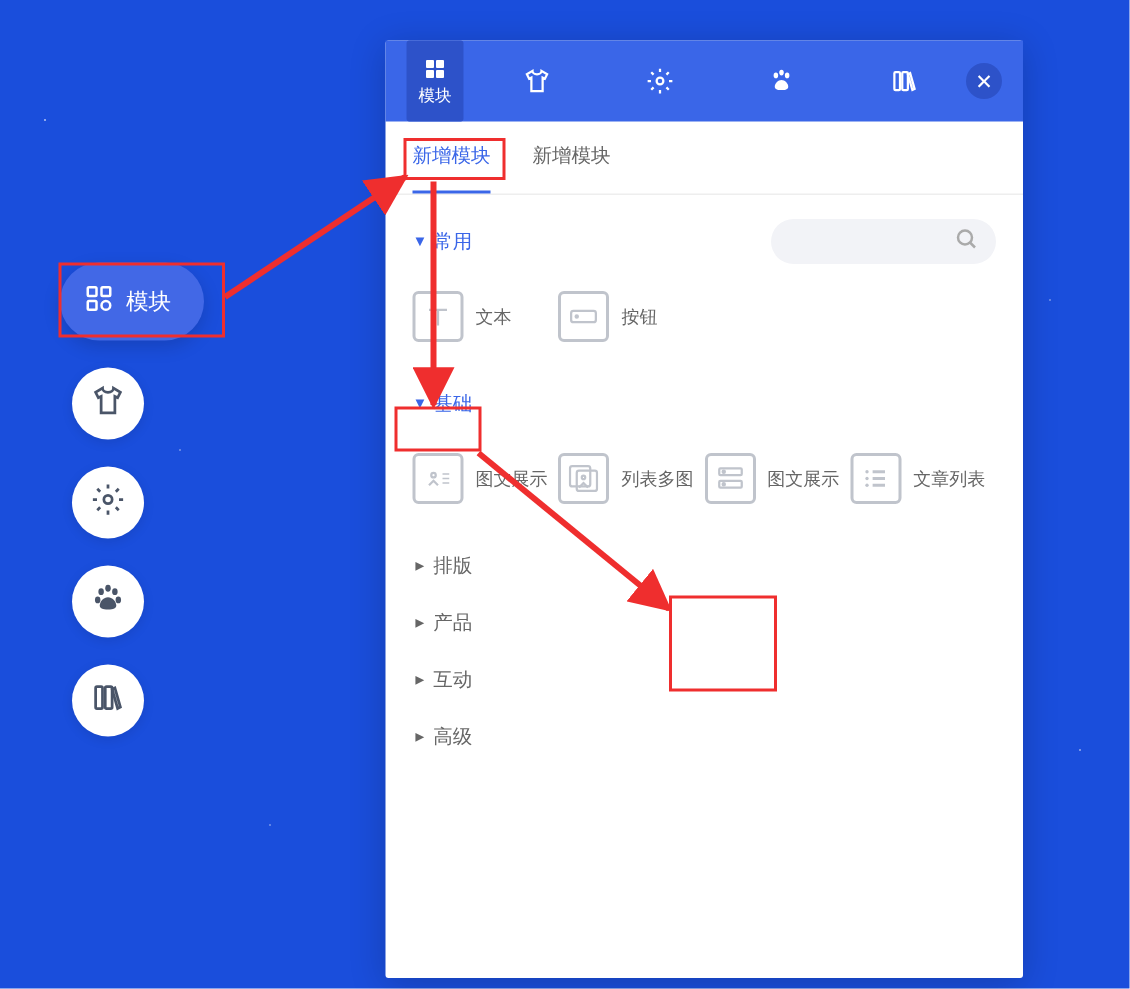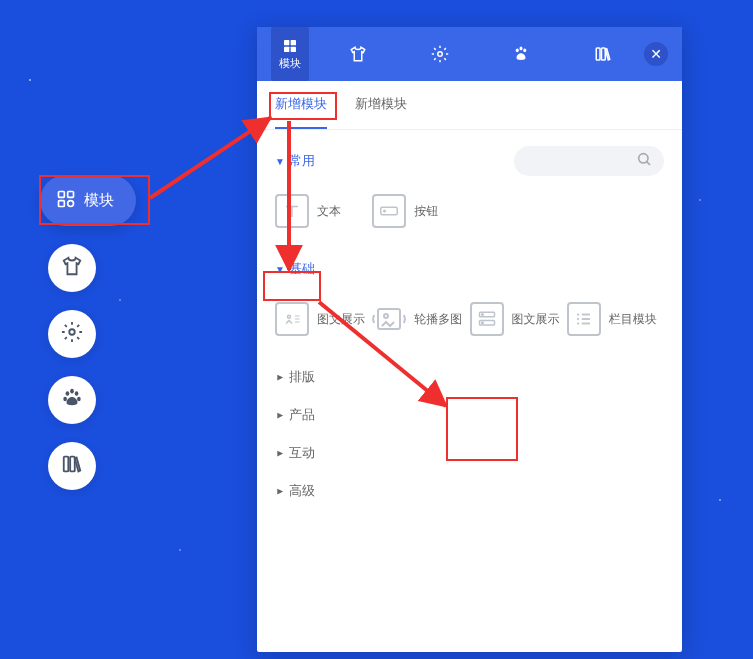--- a/index.html
+++ b/index.html
@@ -356,29 +356,29 @@
         <div class="mod-icon">
           <svg width="18" height="18" viewBox="0 0 24 24" fill="none" stroke="#c0c4cc" stroke-width="2">
               <circle cx="8" cy="9" r="2"></circle>
               <path d="M4 18l4-4 4 4"></path>
               <path d="M16 8h6m-6 4h6m-6 4h6" stroke-width="1.5"></path>
             </svg>
         </div>
         <span class="mod-label">图文展示</span>
       </div>
       <div class="mod">
-        <div class="mod-icon borderless">
-          <svg width="34" height="26" viewBox="0 0 34 26" fill="none" stroke="#c0c4cc" stroke-width="2">
-              <rect x="6" y="3" width="22" height="20" rx="2"></rect>
-              <circle cx="14" cy="10" r="2"></circle>
-              <path d="M10 20l4-4 4 4 4-4"></path>
-              <path d="M2 9l-1 4 1 4M32 9l1 4-1 4"></path>
-            </svg>
-        </div>
-        <span class="mod-label">轮播多图</span>
+        <div class="mod-icon">
+          <svg width="20" height="18" viewBox="0 0 26 24" fill="none" stroke="#c0c4cc" stroke-width="2">
+              <rect x="1" y="1" width="18" height="18" rx="2"></rect>
+              <rect x="7" y="5" width="18" height="18" rx="2"></rect>
+              <circle cx="13" cy="11" r="1.5"></circle>
+              <path d="M9 20l4-4 4 4"></path>
+            </svg>
+        </div>
+        <span class="mod-label">列表多图</span>
       </div>
       <div class="mod">
         <div class="mod-icon">
           <svg width="18" height="18" viewBox="0 0 24 24" fill="none" stroke="#c0c4cc" stroke-width="2">
               <rect x="2" y="3" width="20" height="6" rx="1"></rect>
               <rect x="2" y="14" width="20" height="6" rx="1"></rect>
               <circle cx="6" cy="6" r="1" fill="#c0c4cc"></circle>
               <circle cx="6" cy="17" r="1" fill="#c0c4cc"></circle>
             </svg>
         </div>
@@ -388,21 +388,21 @@
         <div class="mod-icon">
           <svg width="18" height="18" viewBox="0 0 24 24" fill="none" stroke="#c0c4cc" stroke-width="2.5">
               <circle cx="4" cy="6" r="1.5" fill="#c0c4cc" stroke="none"></circle>
               <path d="M9 6h11"></path>
               <circle cx="4" cy="12" r="1.5" fill="#c0c4cc" stroke="none"></circle>
               <path d="M9 12h11"></path>
               <circle cx="4" cy="18" r="1.5" fill="#c0c4cc" stroke="none"></circle>
               <path d="M9 18h11"></path>
             </svg>
         </div>
-        <span class="mod-label">栏目模块</span>
+        <span class="mod-label">文章列表</span>
       </div>
     </div>
 
     <div class="section-header collapsed">
       <span class="caret right">▼</span>
       <span>排版</span>
     </div>
     <div class="section-header collapsed">
       <span class="caret right">▼</span>
       <span>产品</span>

